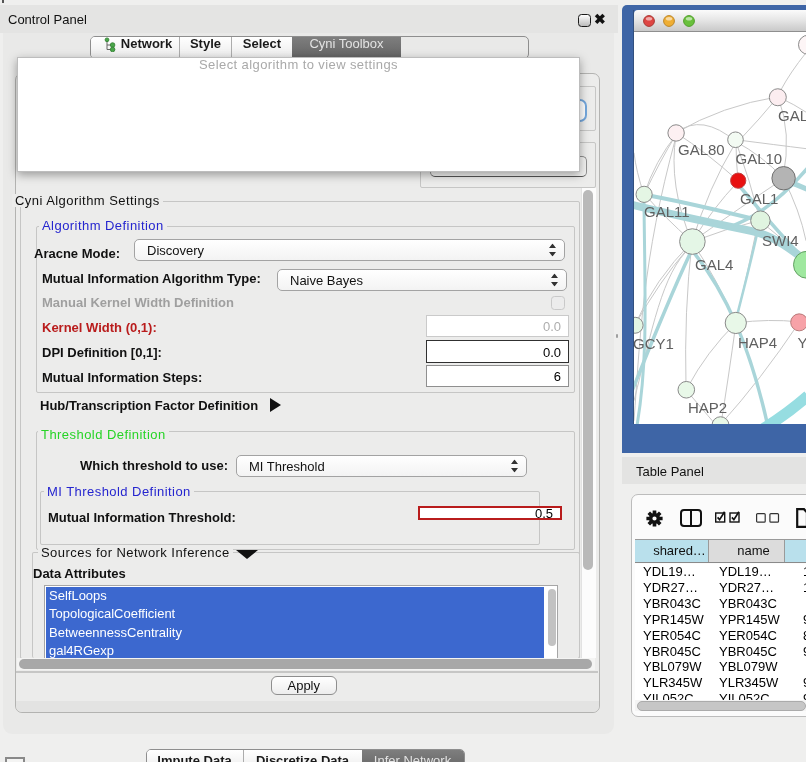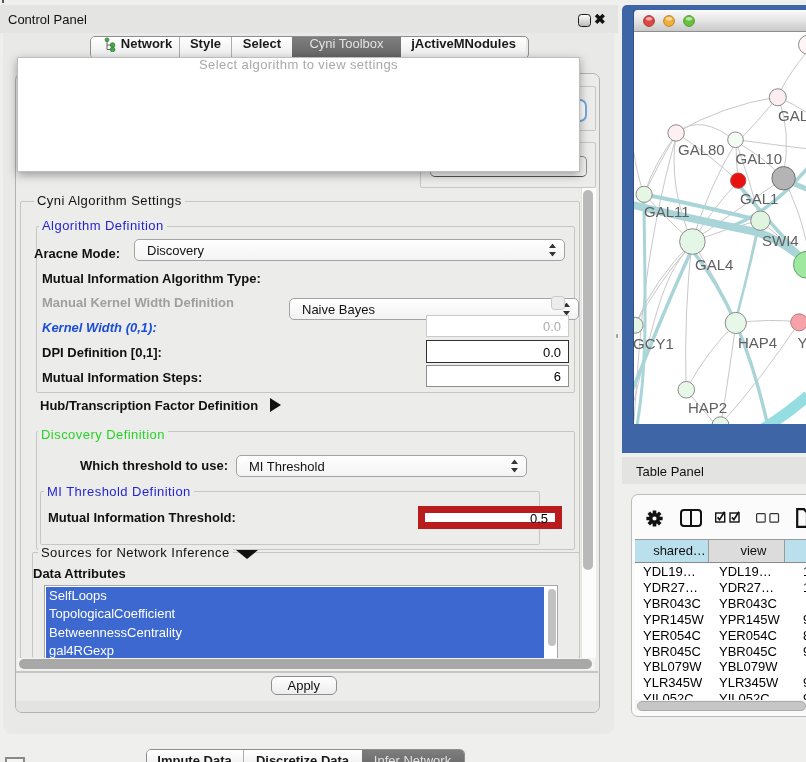--- a/index.html
+++ b/index.html
@@ -47,82 +47,81 @@
       <line x1="3" y1="4" x2="3" y2="12.5" stroke="#666" stroke-width="1"></line>
       <line x1="3" y1="8" x2="7" y2="8" stroke="#666" stroke-width="1"></line>
       <line x1="3" y1="12.5" x2="7" y2="12.5" stroke="#666" stroke-width="1"></line>
       <circle cx="3" cy="2.8" r="1.9" fill="#4aa64a" stroke="#2e7d2e" stroke-width="0.8"></circle>
       <circle cx="8.6" cy="8" r="2.3" fill="#4aa64a" stroke="#2e7d2e" stroke-width="0.8"></circle>
       <circle cx="8.6" cy="12.5" r="2.3" fill="#4aa64a" stroke="#2e7d2e" stroke-width="0.8"></circle>
     </svg>Network</div>
   <div class="s sep" style="width:52px;">Style</div>
   <div class="s" style="width:60px;">Select</div>
   <div class="s dark" style="width:109px;font-weight:normal;">Cyni Toolbox</div>
-  <div class="s" style="width:125px;">jActiveMNodules</div>
 </div>
 
 <div class="abs grp" style="left:20px;top:201px;width:558px;height:456px;"></div>
-<div class="glab" style="left:34px;top:194px;color:#111;">Cyni Algorithm Settings</div>
+<div class="glab" style="left:12px;top:194px;color:#111;">Cyni Algorithm Settings</div>
 
 <div class="abs grp" style="left:36px;top:225.5px;width:537px;height:165.5px;"></div>
 <div class="glab" style="left:39px;top:218.5px;color:#2525cf;">Algorithm Definition</div>
 
 <div class="abs b13" style="left:34px;top:246px;">Aracne Mode:</div>
 <div class="combo" style="left:134px;top:239px;width:431px;height:22px;">
     <span class="ct">Discovery</span>
   <svg class="arrows" width="9" height="13" viewBox="0 0 9 13">
       <path d="M4.5 0 L8 4.5 L1 4.5 Z M4.5 13 L8 8.5 L1 8.5 Z" fill="#333"></path>
     </svg>
 </div>
 
 <div class="abs b13" style="left:42px;top:271px;">Mutual Information Algorithm Type:</div>
-<div class="combo" style="left:289px;top:268.5px;width:290px;height:22px;margin-top:29px;">
+<div class="combo" style="left:277px;top:268.5px;width:290px;height:22px;">
     <span class="ct">Naive Bayes</span>
   <svg class="arrows" width="9" height="13" viewBox="0 0 9 13">
       <path d="M4.5 0 L8 4.5 L1 4.5 Z M4.5 13 L8 8.5 L1 8.5 Z" fill="#333"></path>
     </svg>
 </div>
 
 <div class="abs b13" style="left:42px;top:295px;color:#9f9f9f;">Manual Kernel Width Definition</div>
 <div class="abs" style="left:551px;top:296px;width:14px;height:14px;background:#ececec;border:1px solid #c9c9c9;border-radius:3.5px;box-sizing:border-box;"></div>
 
-<div class="abs b13" style="left:42px;top:320px;color:#1d4ed8;font-style:italic;">Kernel Width (0,1):</div>
+<div class="abs b13" style="left:42px;top:320px;color:#b91c1c;">Kernel Width (0,1):</div>
 <div class="inp" style="left:426px;top:315px;width:143px;height:22px;border:1px solid #cacaca;">
     <span style="color:#adadad;">0.0</span>
   </div>
 
 <div class="abs b13" style="left:42px;top:345px;">DPI Definition [0,1]:</div>
 <div class="inp" style="left:426px;top:340px;width:143px;height:23px;border:1.5px solid #303030;">
     <span>0.0</span>
   </div>
 
 <div class="abs b13" style="left:42px;top:370px;">Mutual Information Steps:</div>
 <div class="inp" style="left:426px;top:365px;width:143px;height:22px;border:1px solid #8f8f8f;">
     <span>6</span>
   </div>
 
 <div class="abs b13" style="left:40px;top:398px;">Hub/Transcription Factor Definition</div>
 <div class="abs" style="left:270px;top:398px;width:0;height:0;border-top:7px solid transparent;border-bottom:7px solid transparent;border-left:11px solid #111;"></div>
 
 <div class="abs grp" style="left:36px;top:431px;width:537px;height:117px;"></div>
-<div class="glab" style="left:38px;top:428px;color:#26d426;">Discovery Definition</div>
+<div class="glab" style="left:38px;top:428px;color:#26d426;">Threshold Definition</div>
 
 <div class="abs b13" style="left:80px;top:458px;">Which threshold to use:</div>
 <div class="combo" style="left:236px;top:455px;width:291px;height:22px;">
     <span class="ct">MI Threshold</span>
   <svg class="arrows" width="9" height="13" viewBox="0 0 9 13">
       <path d="M4.5 0 L8 4.5 L1 4.5 Z M4.5 13 L8 8.5 L1 8.5 Z" fill="#333"></path>
     </svg>
 </div>
 
 <div class="abs grp" style="left:40px;top:491px;width:498px;height:52px;"></div>
 <div class="glab" style="left:44px;top:485px;color:#2525cf;">MI Threshold Definition</div>
 
 <div class="abs b13" style="left:48px;top:510px;">Mutual Information Threshold:</div>
-<div class="inp" style="left:418px;top:506px;width:144px;height:23px;border:7px solid #b91c1c;">
+<div class="inp" style="left:418px;top:506px;width:144px;height:14px;border:2px solid #b91c1c;">
     <span>0.5</span>
   </div>
 
 <div class="abs grp" style="left:32px;top:552px;width:546px;height:105px;border-bottom:none;"></div>
 <div class="glab" style="left:38px;top:546px;color:#111;">Sources for Network Inference</div>
 <div class="abs" style="left:236px;top:550px;width:0;height:0;border-left:11px solid transparent;border-right:11px solid transparent;border-top:9px solid #111;"></div>
 
 <div class="abs b13" style="left:33px;top:566px;">Data Attributes</div>
 <div class="abs" style="left:44px;top:585px;width:514px;height:74px;background:#fff;border:1px solid #a6a6a6;box-sizing:border-box;overflow:hidden;">
   <div style="position:absolute;left:1px;top:1px;width:498px;height:72px;background:#3c68cf;color:#fff;font-size:13px;line-height:18.3px;padding-left:3px;box-sizing:border-box;">SelfLoops<br>TopologicalCoefficient<br>BetweennessCentrality<br>gal4RGexp</div>
@@ -266,21 +265,21 @@
 <svg class="abs" style="left:755.5px;top:512.5px;" width="24" height="10" viewBox="0 0 24 10">
   <rect x="0.6" y="0.6" width="8.6" height="8.6" fill="none" stroke="#333" stroke-width="1.2" rx="1"></rect>
   <rect x="13.9" y="0.6" width="8.6" height="8.6" fill="none" stroke="#333" stroke-width="1.2" rx="1"></rect>
 </svg>
 <svg class="abs" style="left:795.5px;top:508px;" width="11" height="20" viewBox="0 0 11 20">
   <path d="M1.2 1.2 L8 1.2 L11 4.5 L11 18.8 L1.2 18.8 Z" fill="none" stroke="#111" stroke-width="2.2"></path>
 </svg>
 
 <div class="abs" style="left:635px;top:538.5px;width:171px;height:24px;background:#dcdcdc;border-top:1px solid #9a9a9a;border-bottom:1px solid #8a8a8a;box-sizing:border-box;overflow:hidden;">
   <div style="position:absolute;left:0;top:0;width:74px;height:24px;background:#b9e0ec;border-right:1px solid #9a9a9a;box-sizing:border-box;text-align:center;line-height:22px;font-size:13px;color:#111;padding-left:16px;">shared…</div>
-  <div style="position:absolute;left:74px;top:0;width:76px;height:24px;border-right:1px solid #9a9a9a;box-sizing:border-box;text-align:center;line-height:22px;font-size:13px;color:#111;padding-left:14px;">view</div>
+  <div style="position:absolute;left:74px;top:0;width:76px;height:24px;border-right:1px solid #9a9a9a;box-sizing:border-box;text-align:center;line-height:22px;font-size:13px;color:#111;padding-left:14px;">name</div>
   <div style="position:absolute;left:150px;top:0;width:21px;height:24px;background:#b9e0ec;"></div>
 </div>
 
 <div class="abs" style="left:635px;top:564px;width:171px;height:136px;background:#fff;overflow:hidden;font-size:13px;color:#000;">
   <div style="position:absolute;left:8px;top:0;line-height:15.9px;">YDL19…<br>YDR27…<br>YBR043C<br>YPR145W<br>YER054C<br>YBR045C<br>YBL079W<br>YLR345W<br>YIL052C</div>
   <div style="position:absolute;left:84px;top:0;line-height:15.9px;">YDL19…<br>YDR27…<br>YBR043C<br>YPR145W<br>YER054C<br>YBR045C<br>YBL079W<br>YLR345W<br>YIL052C</div>
   <div style="position:absolute;left:168px;top:0;line-height:15.9px;">13<br>12<br>&nbsp;<br>9.<br>8.<br>9.<br>&nbsp;<br>9.<br>9</div>
 </div>
 
 <div class="abs" style="left:635px;top:700px;width:171px;height:11px;background:#f4f4f4;"></div>

